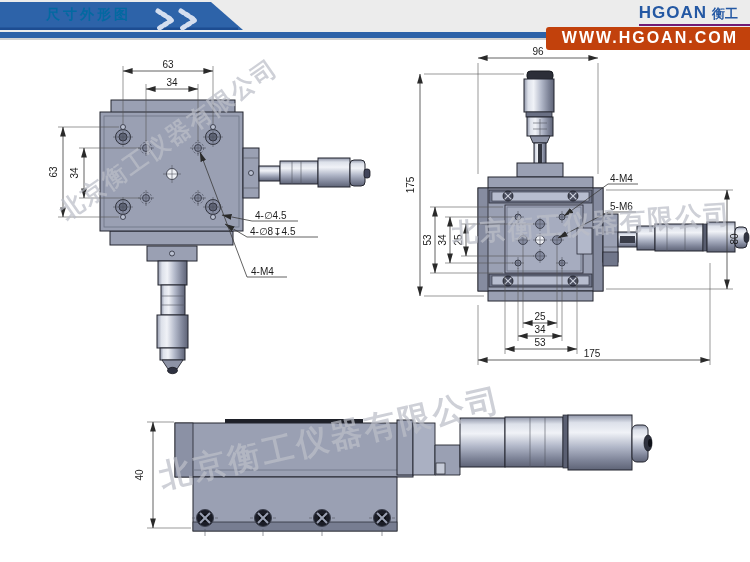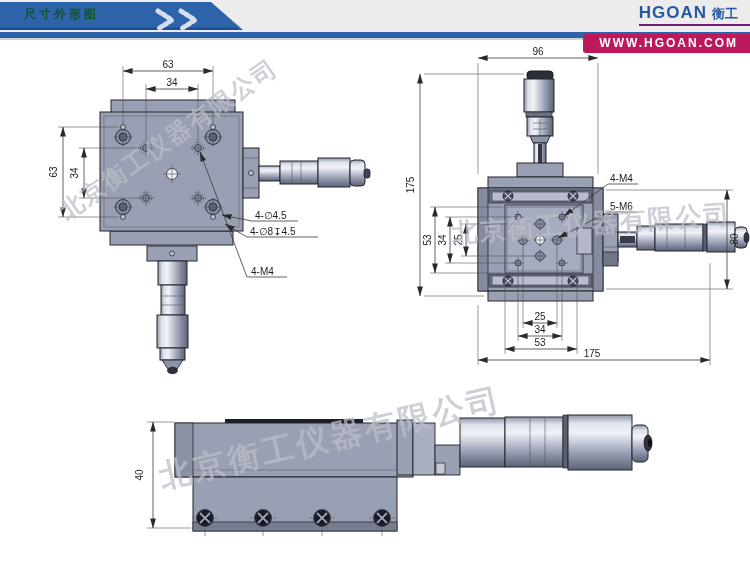--- a/index.html
+++ b/index.html
@@ -2,30 +2,30 @@
 <html><head>
 <meta charset="utf-8">
 <style>
   * { margin:0; padding:0; box-sizing:border-box; }
   html,body { width:750px; height:562px; background:#fff; font-family:"Liberation Sans",sans-serif; overflow:hidden; }
   .page { position:absolute; left:0; top:0; width:750px; height:562px; background:#fff; }
 
   
   .header-bg { position:absolute; left:0; top:0; width:750px; height:33px; background:#ececec; }
   .header-svg { position:absolute; left:0; top:0; z-index:2; }
-  .header-title { position:absolute; left:24px; top:6px; z-index:3; font-size:12px; font-weight:bold;
-                  color:#14532d; letter-spacing:3px; }
+  .header-title { position:absolute; left:46px; top:6px; z-index:3; font-size:14px; font-weight:bold;
+                  color:#0369a1; letter-spacing:3px; }
   .strip { position:absolute; left:0; top:32px; width:750px; height:6px; background:#2d62a8; z-index:1; }
   .strip-line { position:absolute; left:0; top:38px; width:750px; height:2px; background:#d2d2d2; }
   .logo { position:absolute; right:0; top:3px; z-index:3; text-align:right; }
   .logo-row { display:inline-block; border-bottom:2px solid #701a75; padding:0 12px 1px 0; }
   .logo-en { font-size:17px; font-weight:bold; color:#2458a3; letter-spacing:1px; }
   .logo-cn { font-size:13px; font-weight:bold; color:#2458a3; margin-left:5px; }
-  .logo-bar { background:#be185d; color:#fff; font-size:12px; font-weight:bold; letter-spacing:2px;
-              padding:2px 12px 3px 16px; margin-top:8px; border-radius:3px 0 0 3px; }
+  .logo-bar { background:#c2410c; color:#fff; font-size:16px; font-weight:bold; letter-spacing:2px;
+              padding:2px 12px 3px 16px; margin-top:1px; border-radius:3px 0 0 3px; }
 
   
   .wm { position:absolute; color:rgba(187,190,200,0.72); font-weight:bold; white-space:nowrap;
         pointer-events:none; z-index:4; transform-origin:left center; }
   .wm1 { left:62px;  top:198px; font-size:24px; letter-spacing:2px; transform:rotate(-35deg); }
   .wm2 { left:452px; top:216px; font-size:26px; letter-spacing:2px; transform:rotate(-4deg); }
   .wm3 { left:160px; top:456px; font-size:32px; letter-spacing:3px; transform:rotate(-13deg); }
 
   
   .draw-svg { position:absolute; left:0; top:0; z-index:3; }

